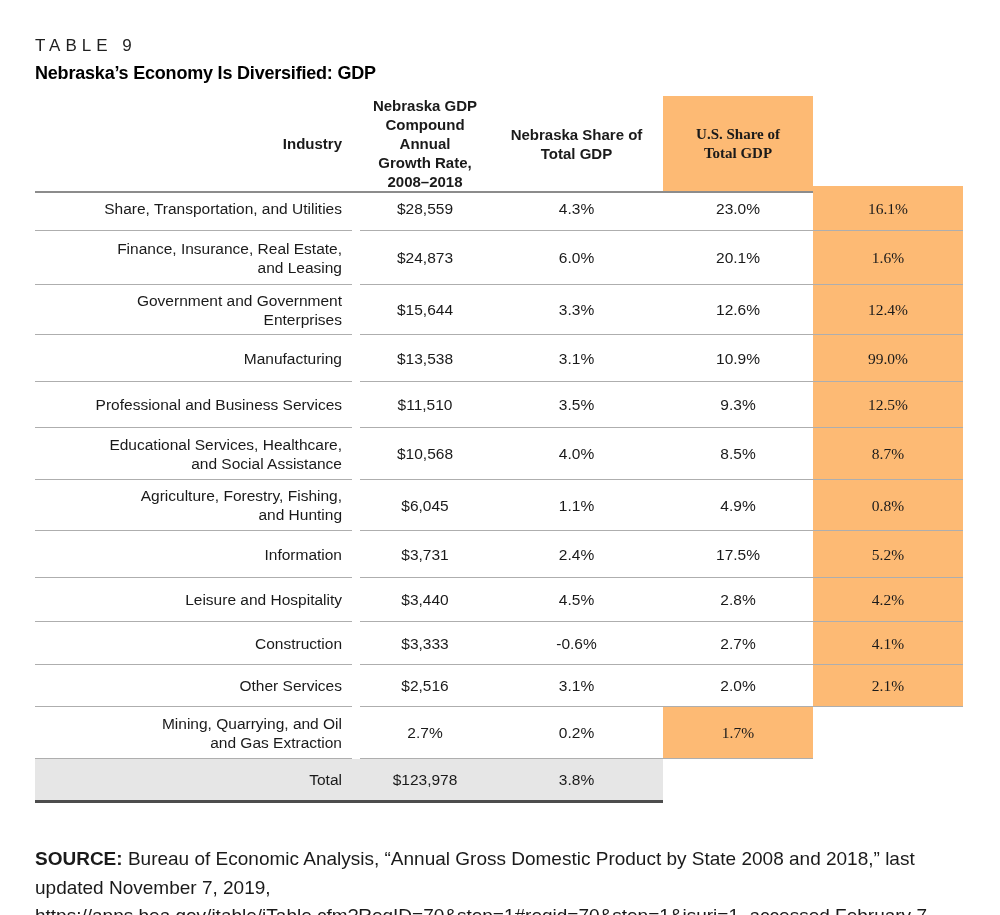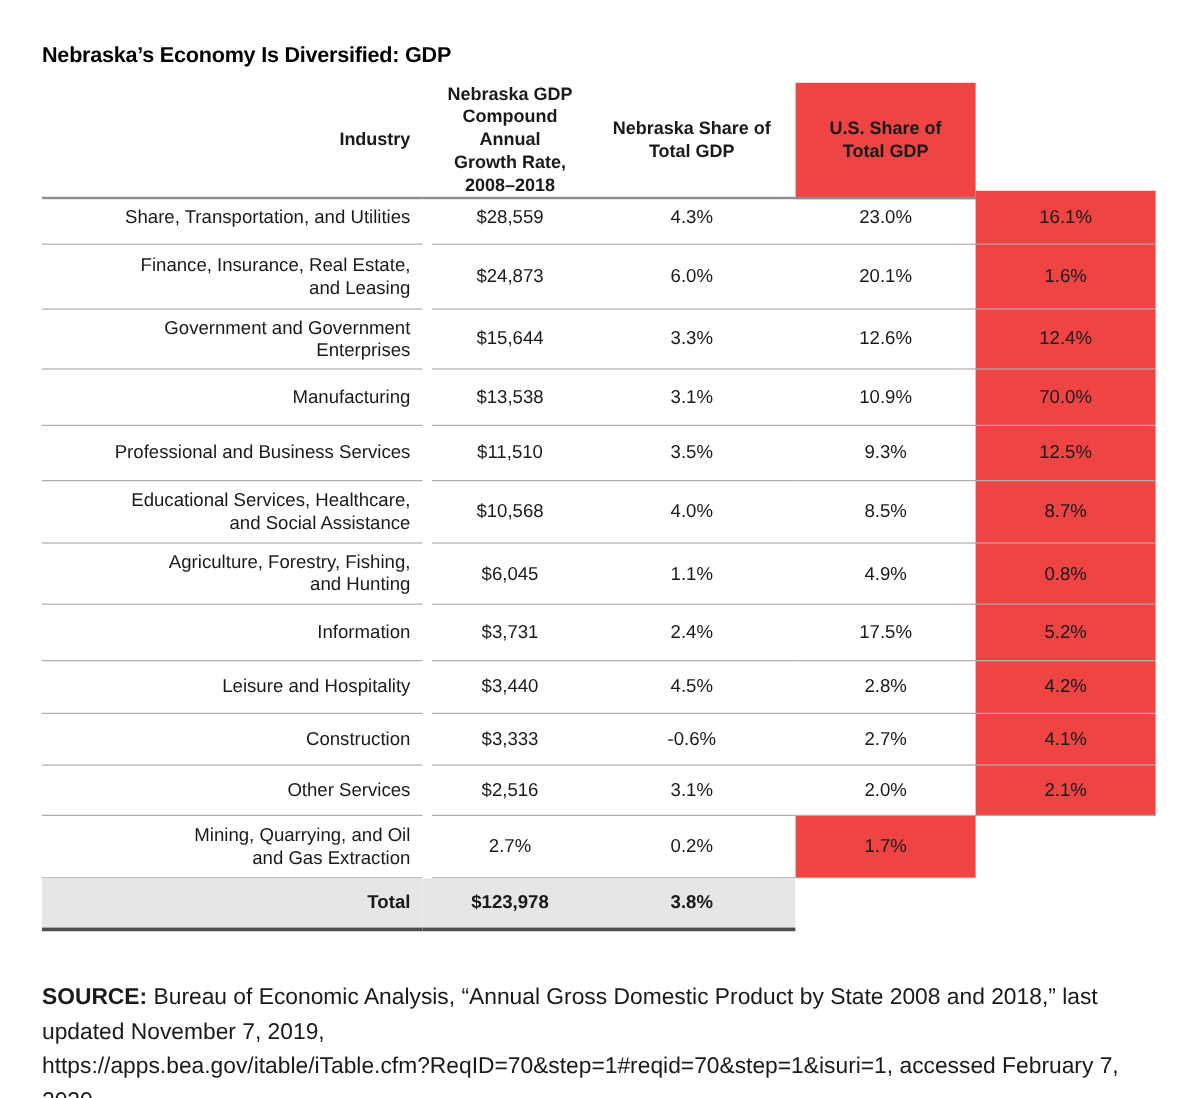--- a/index.html
+++ b/index.html
@@ -42,35 +42,35 @@
     line-height:19px;
     border-bottom:1px solid #aeaeae;
     white-space:pre-line;
   }
   .industry {
     justify-content:flex-end;
     text-align:right;
     padding-right:10px;
   }
   .gap { border-bottom:none; }
-  .us  { background:#ef4444; }
+  .us  { background:#fdba74;font-family:Liberation Serif, serif; }
 
   .thead { height:90px; }
   .thead .cell {
     font-weight:700;
     font-size:15px;
     line-height:19px;
     border-bottom:2px solid #8c8c8c;
   }
 
   .total-row { height:44px; }
   .total-row .total-cell {
     background:#e6e6e6;
     border-bottom:3px solid #4d4d4d;
-    font-weight:700;
+    font-weight:400;
   }
   .total-row .blank {
     border-bottom:none;
     background:#fff;
   }
 
   .source {
     margin-top:42px;
     font-size:19px;
     line-height:1.5;
@@ -78,20 +78,21 @@
     max-width:945px;
   }
   .source strong { font-weight:700; }
   .source .src-text { white-space:pre-line; }
 </style>
 </head>
 <body>
 
 <div class="page">
 
+  <div class="table-label">TABLE 9</div>
   <h1 class="page-title">Nebraska’s Economy Is Diversified: GDP</h1>
 
   <div>
 
     <div class="trow thead">
       <div class="cell industry">Industry</div>
       <div class="cell gap"></div>
       <div class="cell">Nebraska GDP
 Compound Annual
 Growth Rate,
@@ -130,21 +131,21 @@
       <div class="cell">12.6%</div>
       <div class="cell us">12.4%</div>
     </div>
 
     <div class="trow" style="height:47px">
       <div class="cell industry">Manufacturing</div>
       <div class="cell gap"></div>
       <div class="cell">$13,538</div>
       <div class="cell">3.1%</div>
       <div class="cell">10.9%</div>
-      <div class="cell us">70.0%</div>
+      <div class="cell us">99.0%</div>
     </div>
 
     <div class="trow" style="height:46px">
       <div class="cell industry">Professional and Business Services</div>
       <div class="cell gap"></div>
       <div class="cell">$11,510</div>
       <div class="cell">3.5%</div>
       <div class="cell">9.3%</div>
       <div class="cell us">12.5%</div>
     </div>

